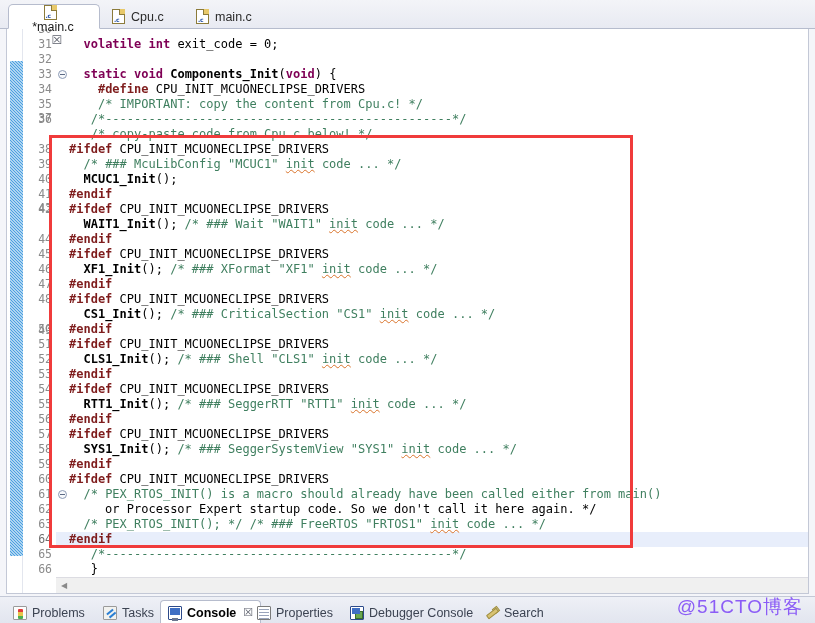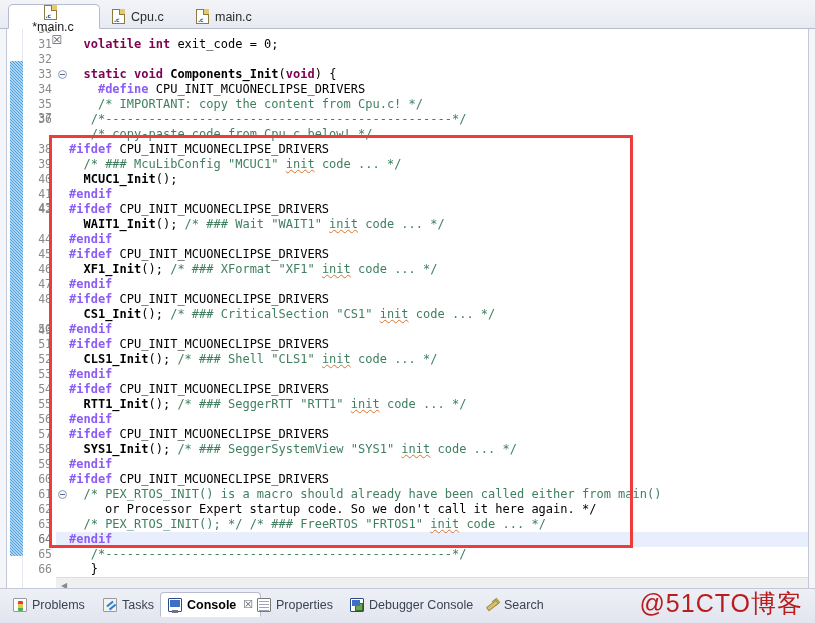--- a/index.html
+++ b/index.html
@@ -173,21 +173,21 @@
   }
   .hl-row {
     position: absolute;
     left: 0; right: 0;
     height: 15px;
     background: #e8eefb;
   }
 
   
   .kw   { color: #7f0055; font-weight: bold; }   
-  .pp   { color: #8b5cf6; font-weight: bold; }   
+  .pp   { color: #7f1d1d; font-weight: bold; }   
   .cmt  { color: #3f7f5f; }
   .fn   { color: #000000; font-weight: bold; }
   .spell {
     text-decoration: underline;
     text-decoration-style: wavy;
     text-decoration-color: #d9742b;
     text-decoration-thickness: 1px;
   }
 
   
@@ -211,21 +211,21 @@
     left: 0; top: 0;
     width: 16px; height: 15px;
     display: flex; align-items: center; justify-content: center;
     font-size: 8px; color: #8a8a8a;
   }
 
   
   .viewbar {
     position: absolute;
     left: 0; bottom: 0;
-    width: 815px; height: 35px;
+    width: 815px; height: 27px;
     background: linear-gradient(#eef0f6, #e2e5ef);
     border-top: 1px solid #c3c8d6;
   }
   .vtab {
     position: absolute; top: 3px; height: 25px;
     display: flex; align-items: center;
     padding: 0 7px;
     font-size: 12.5px;
     color: #3c4352;
     border-radius: 4px 4px 0 0;
@@ -262,22 +262,22 @@
       background:#6aa84f; border:1px solid #3b6b2b;}
   .ic-search { background:transparent; }
   .ic-search::after{ content:""; position:absolute; left:1px; top:5px; width:11px; height:3px;
       background:#d8c271; border:1px solid #9d8c3f; transform:rotate(-38deg); border-radius:1px;}
   .ic-search::before{ content:""; position:absolute; right:0px; top:1px; width:4px; height:4px;
       background:#e9e2bb; border:1px solid #9d8c3f; transform:rotate(-38deg);}
 
   
   .watermark {
     position: absolute;
-    color: #b91c1c;
-    font-size: 25px;
+    color: #8b5cf6;
+    font-size: 19px;
     letter-spacing: 1px;
     pointer-events: none;
     user-select: none;
     white-space: nowrap;
     margin-top: 21px;
   }
   .wm-main { right: 12px; bottom: 3px; }
 </style>
 </head>
 <body>

